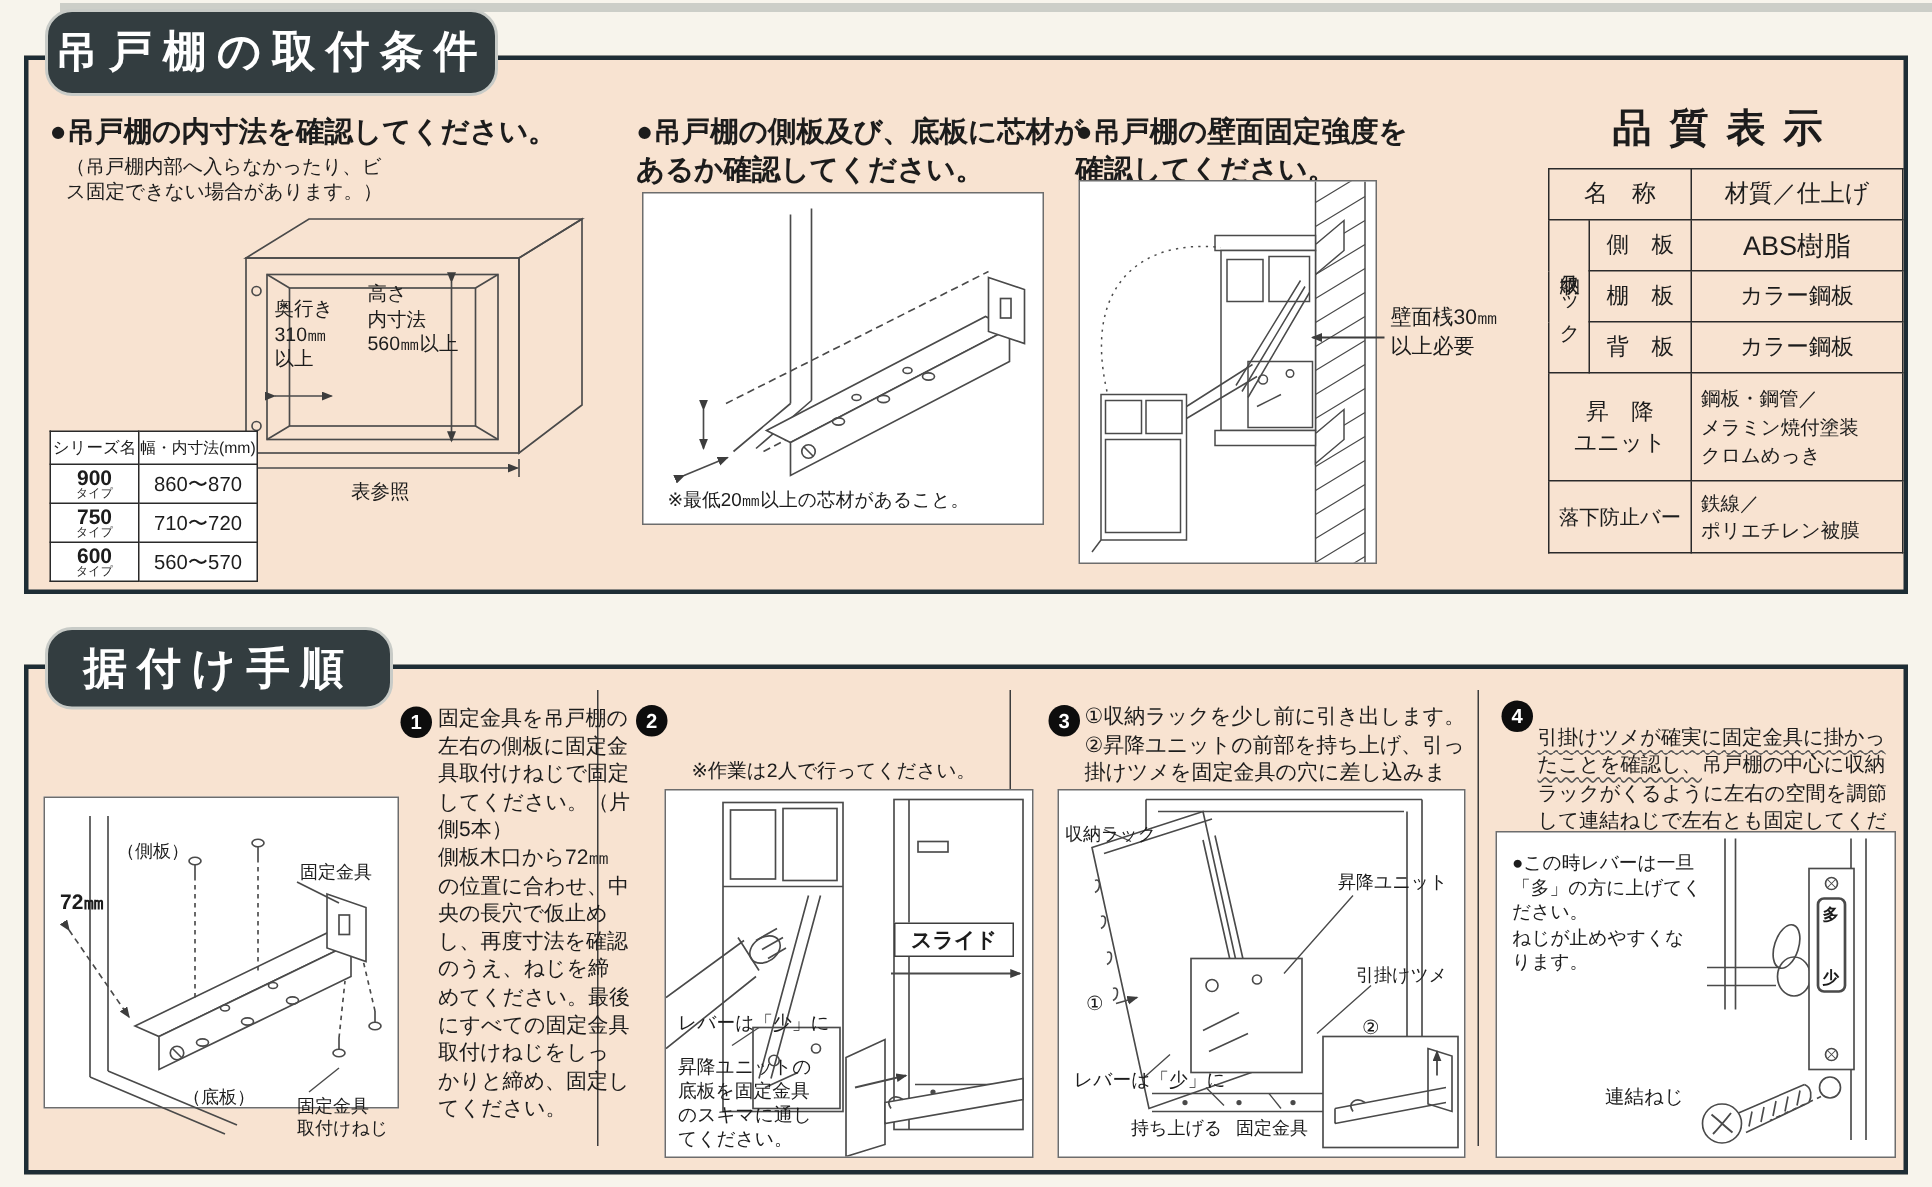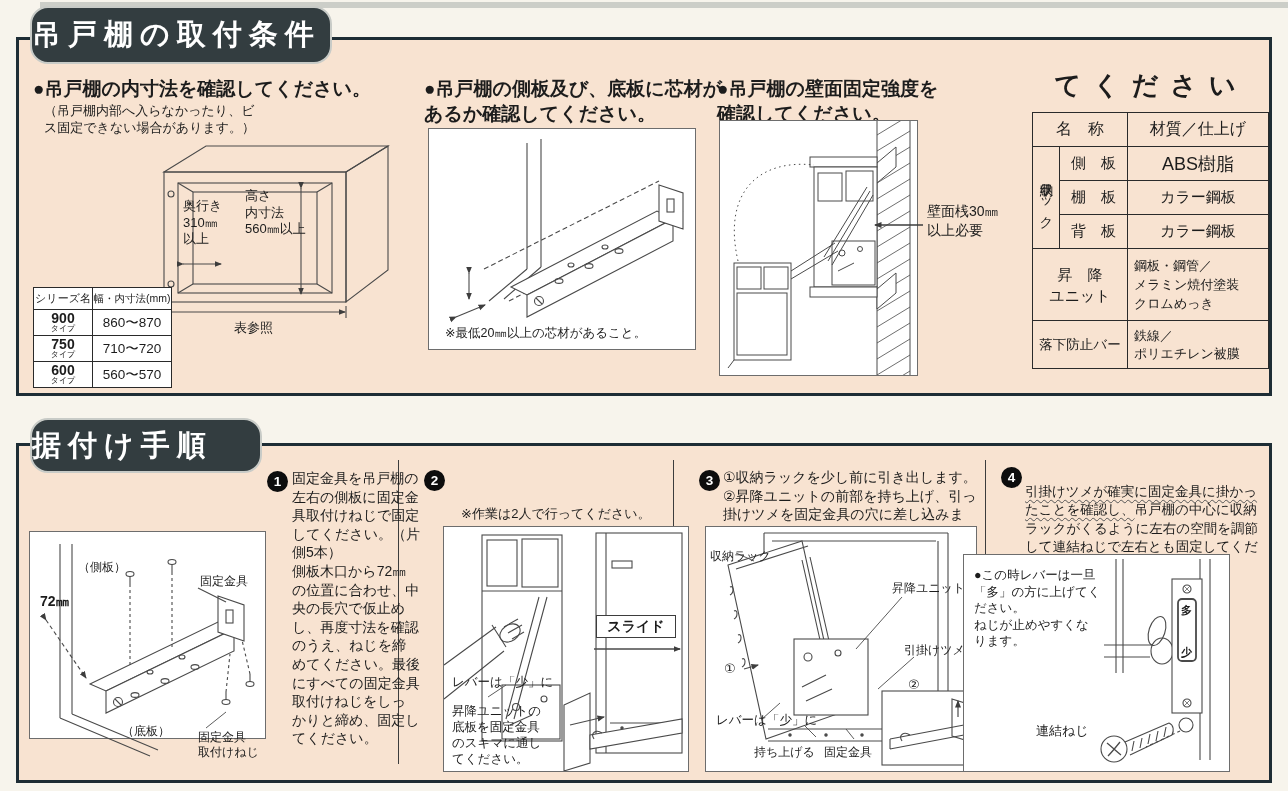--- a/index.html
+++ b/index.html
@@ -5,21 +5,21 @@
   html,body{margin:0;padding:0}
   body{
     width:1288px;height:791px;position:relative;overflow:hidden;
     background:#f7f4ec;color:#1c1c1c;
     font-family:"Liberation Sans","DejaVu Sans",sans-serif;
   }
   .abs{position:absolute}
   .panel{position:absolute;left:16px;width:1256px;background:#f8e3d1;border:3px solid #1e2d35;box-sizing:border-box}
   .badge{
     position:absolute;background:#333d40;border:2px solid #c8cbc7;border-radius:18px;
-    color:#fff;display:flex;align-items:center;
+    color:#fff;display:flex;align-items:center;justify-content:center;
     font-weight:700;letter-spacing:7px;box-sizing:border-box;
   }
   .h{font-size:19px;font-weight:600;white-space:pre-line;line-height:25px}
   .note{font-size:13px;line-height:16.5px;white-space:pre-line}
   .wbox{position:absolute;background:#fff;border:1px solid #6d6d6d;box-sizing:border-box}
   .lbl{position:absolute;font-size:12px;line-height:15px;white-space:pre-line}
   .stepnum{
     position:absolute;width:21px;height:21px;border-radius:50%;background:#0d0d0d;color:#fff;
     font-size:13.5px;font-weight:700;display:flex;align-items:center;justify-content:center
   }
@@ -160,21 +160,21 @@
       <path d="M14,239 L8,247 M71,150 L115,122 M71,158 L118,130"></path>
       <path d="M18,140 C2,70 40,38 94,44" stroke-dasharray="1.5 3.5"></path>
     </svg>
   </div>
   <div class="abs" style="left:908px;top:162px;font-size:14px;line-height:19px;white-space:pre-line">壁面桟30㎜
 以上必要</div>
   <svg class="abs" style="left:850px;top:178px" width="58" height="14" viewBox="0 0 58 14">
     <line x1="54" y1="7" x2="6" y2="7" stroke="#3d3d3d" stroke-width="1.4" marker-end="url(#ah)"></line>
   </svg>
 
-  <div class="abs" style="left:1013px;top:28px;width:238px;text-align:center;font-size:26px;font-weight:600;letter-spacing:12px">てください</div>
+  <div class="abs" style="left:1013px;top:28px;width:238px;text-align:center;font-size:26px;font-weight:600;letter-spacing:12px">品質表示</div>
   <div class="abs qt" style="left:1013px;top:72px">
     <table>
       <tbody>
           <tr style="height:34px">
         <td colspan="2" style="width:100px;font-size:16px">名　称</td>
         <td style="width:134px;font-size:16px">材質／仕上げ</td>
       </tr>
       <tr style="height:34px">
         <td rowspan="3" style="width:22px;writing-mode:vertical-rl;text-orientation:upright;font-size:13.5px;letter-spacing:1px;padding:2px 1px">収納ラック</td>
         <td style="font-size:15px">側　板</td>
@@ -327,21 +327,21 @@
     <div class="lbl" style="left:202px;top:150px;font-size:13px">②</div>
     <div class="lbl" style="left:10px;top:186px;font-size:12.5px">レバーは「少」に</div>
     <div class="lbl" style="left:48px;top:218px">持ち上げる</div>
     <div class="lbl" style="left:118px;top:218px">固定金具</div>
   </div>
 
   <span class="stepnum" style="left:982px;top:21px">4</span>
   <div class="steptext" style="left:1006px;top:19px;width:244px;font-size:13.5px;line-height:18.2px">
     <span class="wavy">引掛けツメが確実に固定金具に掛かったことを確認し、</span><span>吊戸棚の中心に収納ラックがくるように左右の空間を調節して連結ねじで左右とも固定してください。</span>
   </div>
-  <div class="wbox" style="left:944px;top:108px;width:267px;height:218px">
+  <div class="wbox" style="left:978px;top:108px;width:267px;height:218px">
     <svg class="draw" width="265" height="216" viewBox="0 0 265 216" fill="none" stroke="#4a4a4a" stroke-width="1.1">
       <path d="M152,4 V118 M159,4 V118 M246,4 V205 M236,4 V205"></path>
       <path d="M140,90 H188 M140,102 H186"></path>
       <ellipse cx="198" cy="96" rx="11" ry="13"></ellipse>
       <ellipse cx="193" cy="76" rx="8" ry="15" transform="rotate(18 193 76)"></ellipse>
       <rect x="208" y="24" width="30" height="134" fill="#fff"></rect>
       <circle cx="223" cy="34" r="4"></circle>
         <path d="M220,31 L226,37 M226,31 L220,37" stroke-width=".7"></path>
       <circle cx="223" cy="148" r="4"></circle>
         <path d="M220,145 L226,151 M226,145 L220,151" stroke-width=".7"></path>

